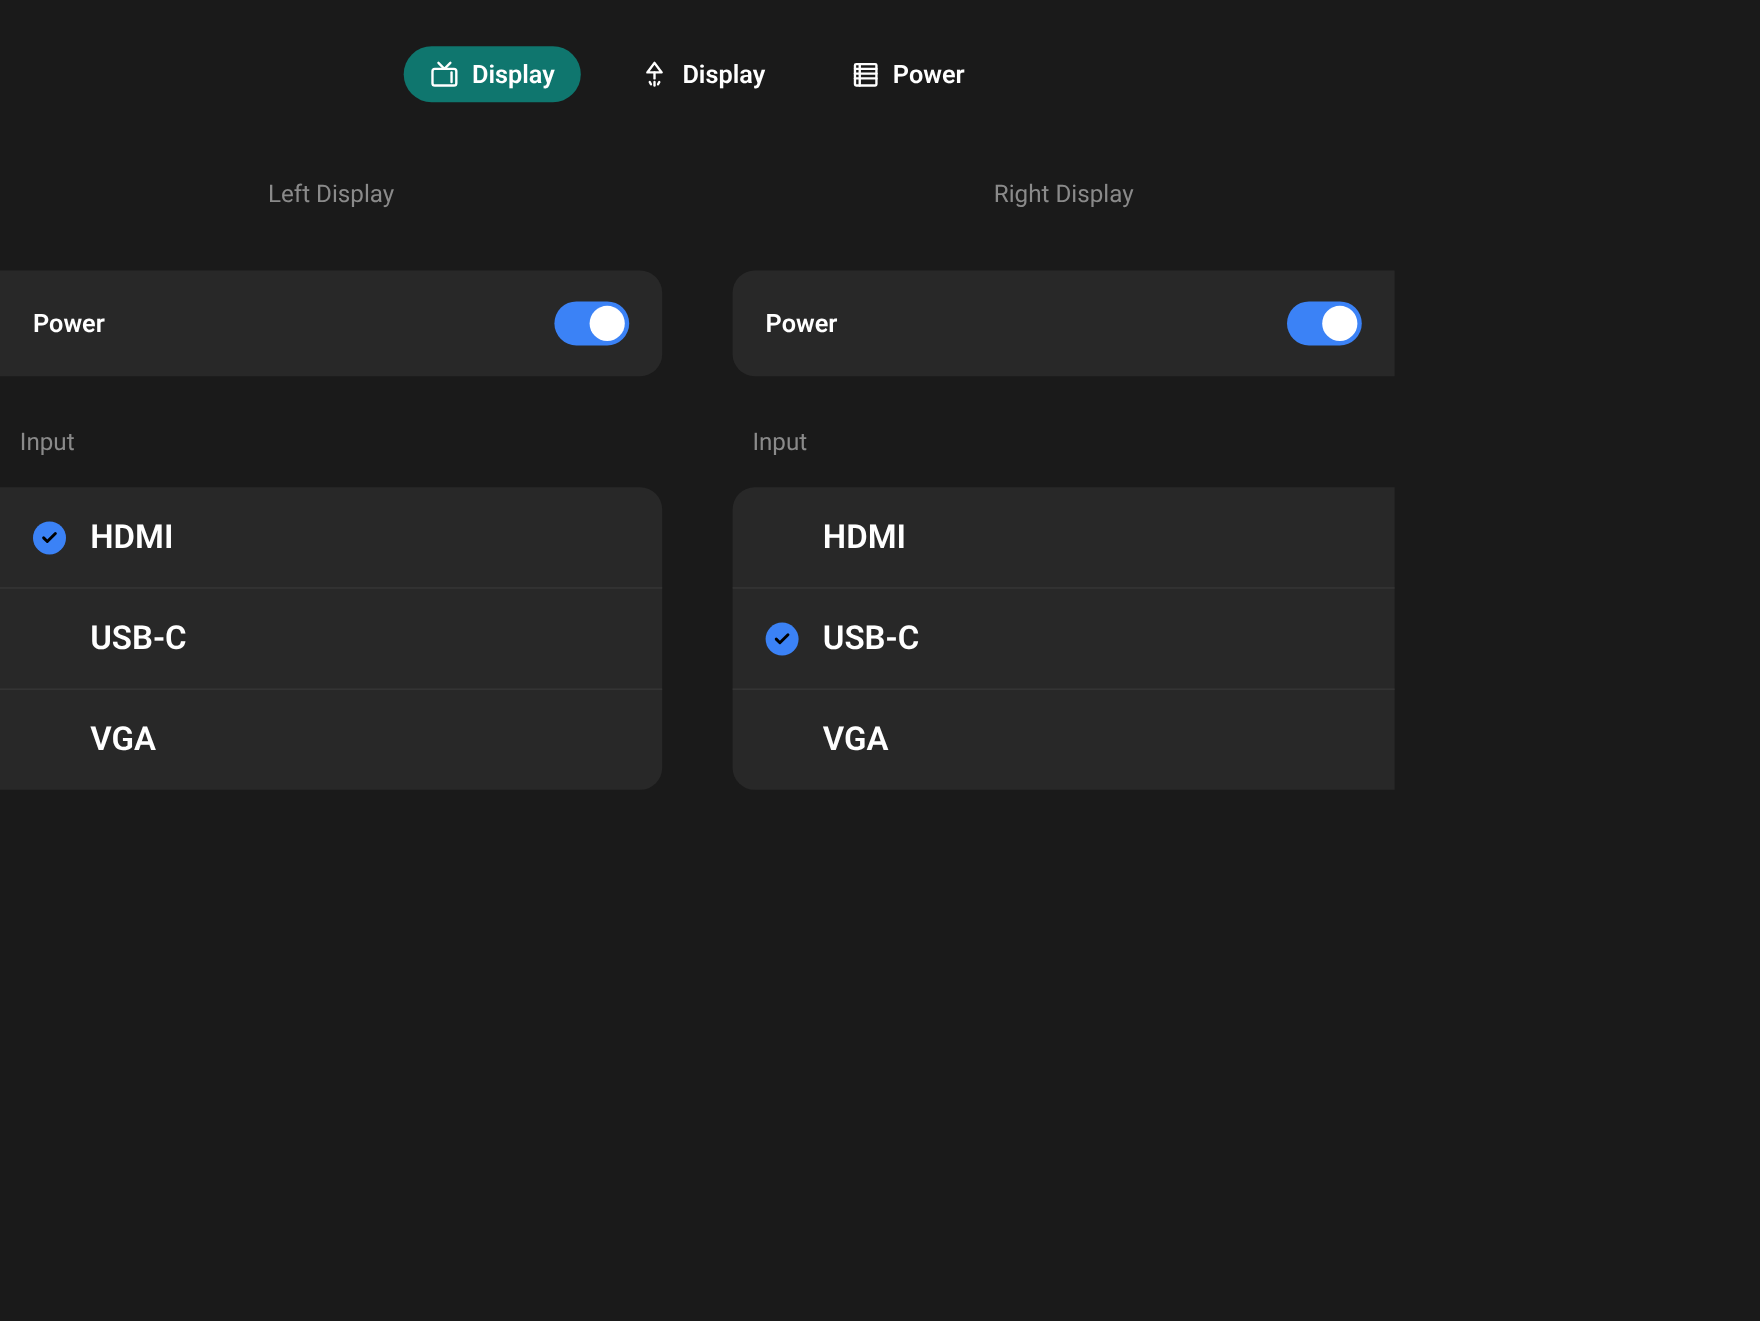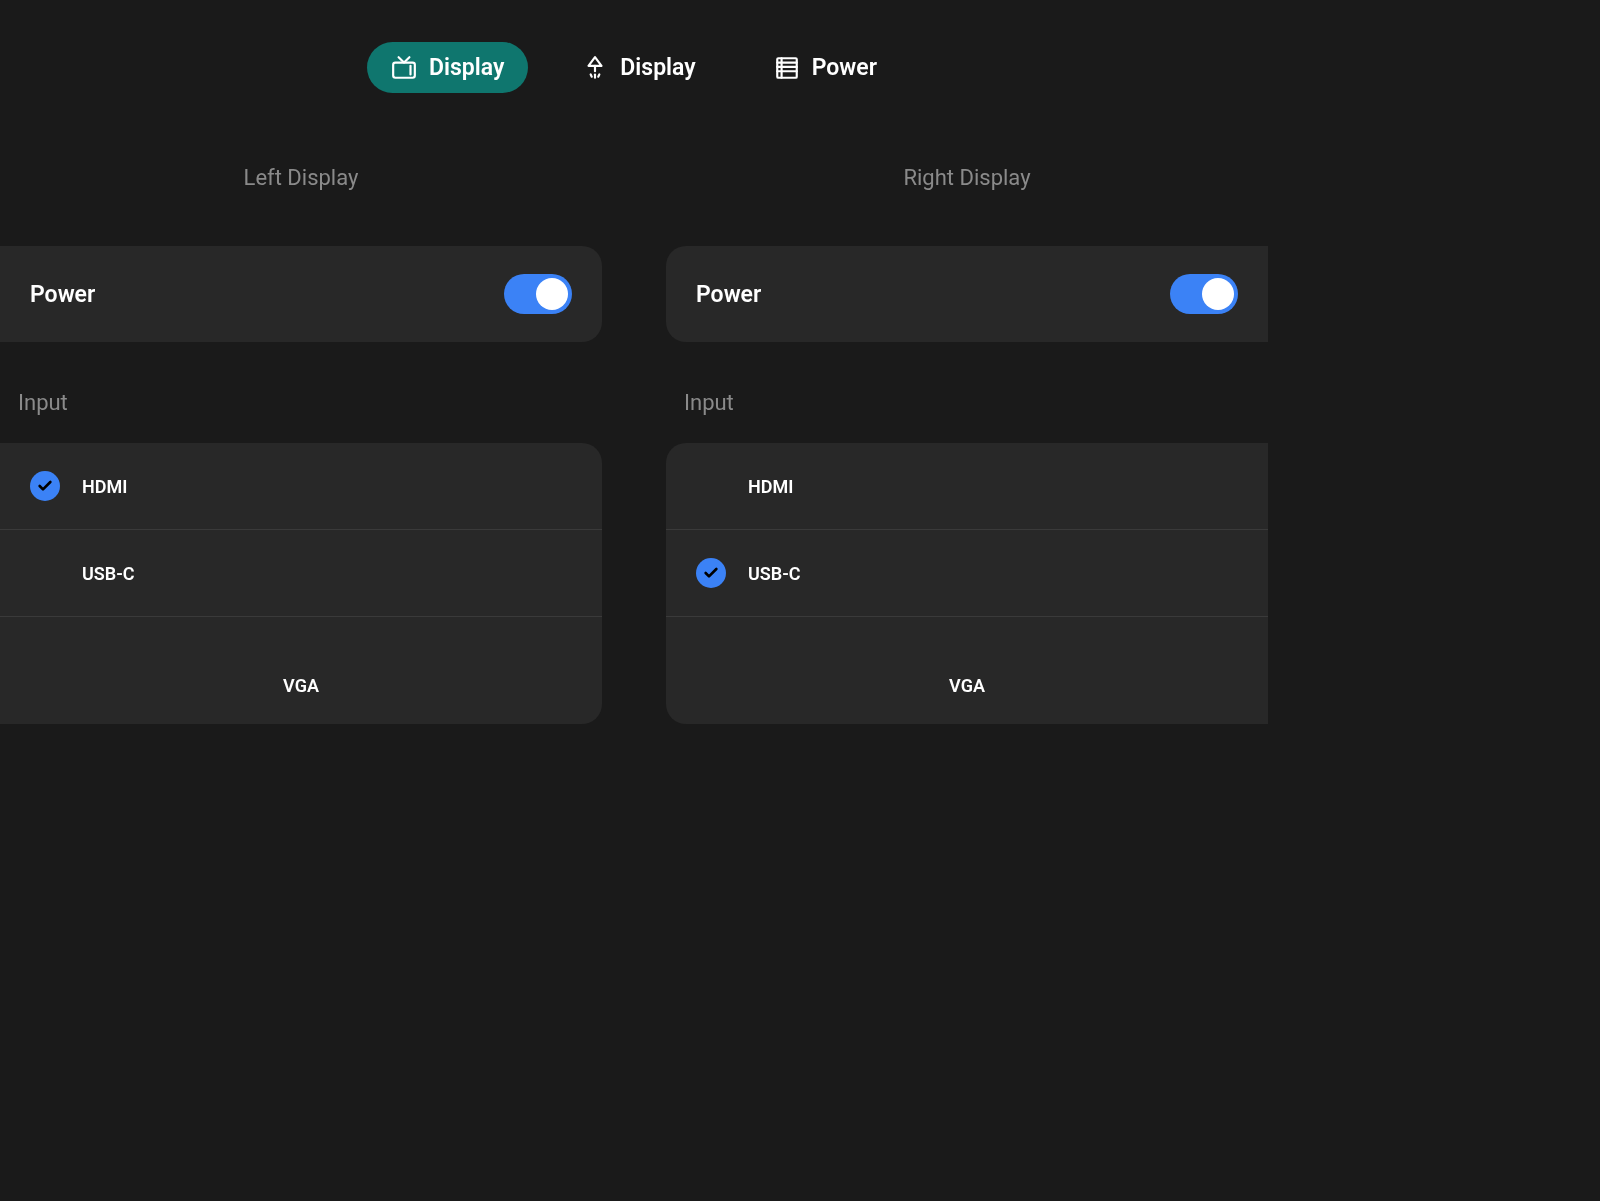--- a/index.html
+++ b/index.html
@@ -101,41 +101,40 @@
     }
     .input-item {
       display: flex;
       align-items: center;
       padding: 28px 30px;
       border-bottom: 1px solid #3a3a3a;
       cursor: pointer;
     }
     .input-item:last-child {
       border-bottom: none;
-      flex-direction: column;
     }
     .check-circle {
       width: 30px;
       height: 30px;
       border-radius: 50%;
       background: #3b82f6;
       display: flex;
       align-items: center;
       justify-content: center;
       margin-right: 22px;
       flex-shrink: 0;
     }
     .check-spacer {
       width: 30px;
       height: 30px;
       margin-right: 22px;
       flex-shrink: 0;
     }
     .input-name {
-      font-size: 18px;
+      font-size: 30px;
       font-weight: 600;
       color: #fff;
     }
     .col-left .power-card,
     .col-left .card {
       border-top-left-radius: 0;
       border-bottom-left-radius: 0;
     }
     .col-right .power-card,
     .col-right .card {

